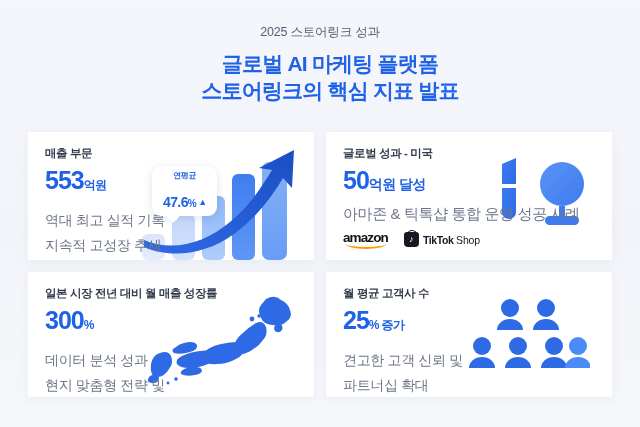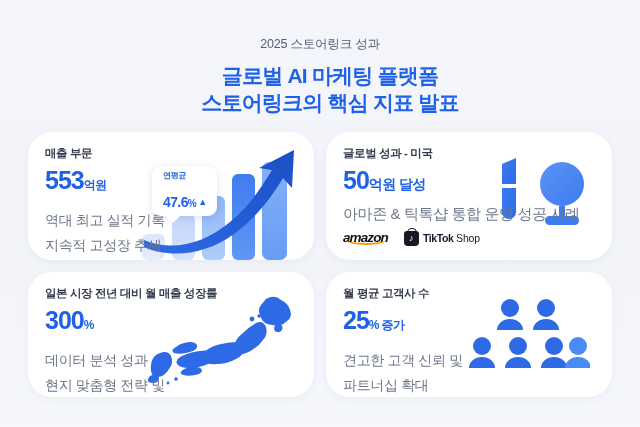--- a/index.html
+++ b/index.html
@@ -22,21 +22,21 @@
     position: relative;
     width: 640px;
     height: 427px;
     background: linear-gradient(180deg, #f4f6fb 0%, #f2f4f9 55%, #f5f7fb 100%);
     padding: 0;
   }
 
   
   .header {
     text-align: center;
-    padding-top: 36px;
+    padding-top: 24px;
   }
   .eyebrow {
     font-size: 12.5px;
     letter-spacing: -0.2px;
     color: #555d70;
     font-weight: 500;
     line-height: 1.4;
   }
   .headline {
     margin-top: 8px;
@@ -57,21 +57,21 @@
     width: 584px;
     display: grid;
     grid-template-columns: 1fr 1fr;
     grid-template-rows: 128px 125px;
     gap: 12px 12px;
   }
 
   .card {
     position: relative;
     background: #ffffff;
-    border-radius: 24px;
+    border-radius: 2px;
     box-shadow: 0 2px 10px rgba(40, 60, 120, 0.06);
     overflow: hidden;
     padding: 15px 0 0 17px;
   }
 
   .card-label {
     font-size: 11.5px;
     font-weight: 700;
     color: #333b4d;
     letter-spacing: -0.4px;
@@ -133,20 +133,21 @@
   }
   .badge {
     position: absolute;
     left: 124px;
     top: 34px;
     z-index: 4;
     background: #ffffff;
     border-radius: 9px;
     padding: 6px 11px 7px 11px;
     box-shadow: 0 2px 8px rgba(30, 60, 140, 0.14);
+    text-align: center;
   }
   .badge:after {
     content: "";
     position: absolute;
     left: 16px;
     bottom: -5px;
     width: 10px; height: 10px;
     background: #fff;
     transform: rotate(45deg);
     border-radius: 2px;
@@ -193,21 +194,21 @@
     position: relative;
     z-index: 3;
   }
   .logo-amazon {
     position: relative;
     font-size: 13.5px;
     font-weight: 700;
     color: #121212;
     letter-spacing: -0.9px;
     line-height: 1;
-    font-style: italic;
+    padding-bottom: 5px;
   }
   .logo-amazon .smile {
     position: absolute;
     left: 3px; right: 2px; bottom: 0px;
     height: 6px;
     border-bottom: 2.1px solid #ff9900;
     border-radius: 0 0 60% 60% / 0 0 100% 100%;
   }
   .logo-tiktok {
     display: flex;

